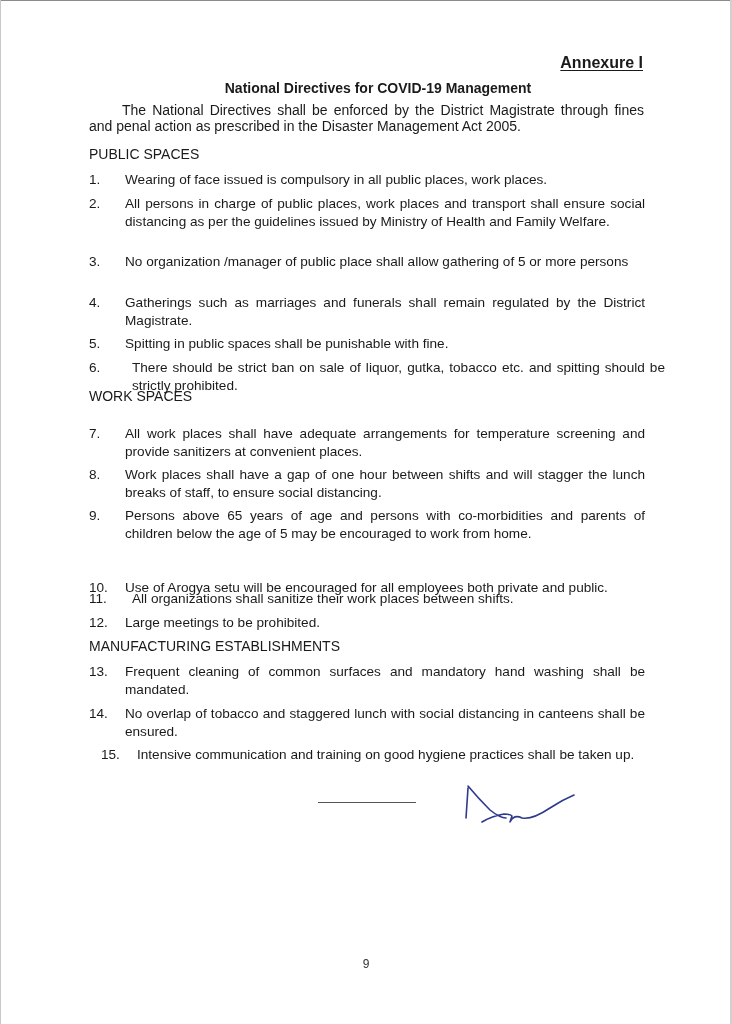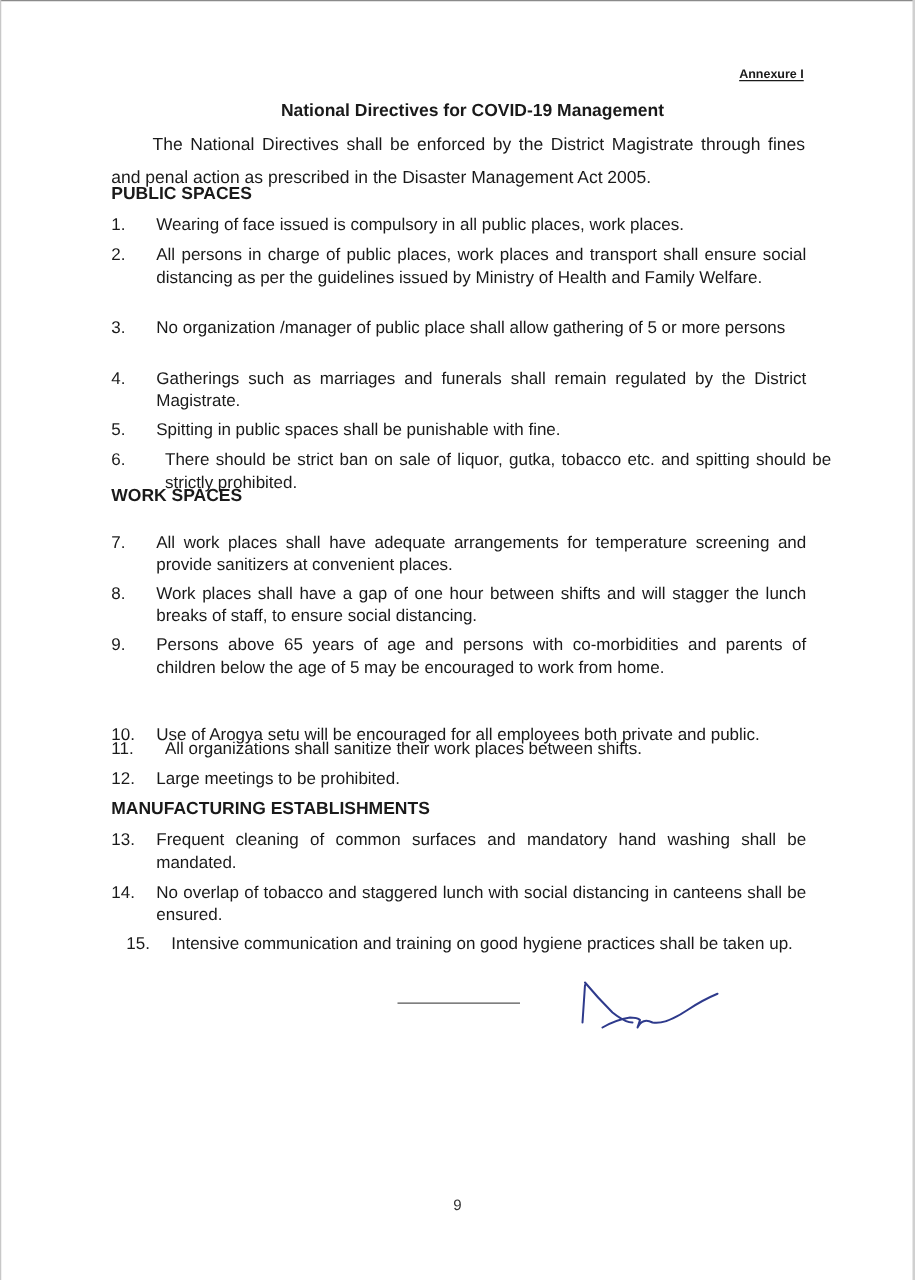--- a/index.html
+++ b/index.html
@@ -22,49 +22,49 @@
       position: absolute; left: 0; top: 0; width: 1px; height: 1024px; background: #c8c8c8;
     }
     .page-edge-right {
       position: absolute; right: 0; top: 0; width: 2px; height: 1024px; background: #d0d0d0;
     }
     .annexure {
       position: absolute;
       top: 54px;
       right: 89px;
       font-weight: bold;
-      font-size: 10px;
+      font-size: 16px;
       text-decoration: underline;
       text-underline-offset: 2px;
     }
     .title {
       position: absolute;
       top: 80px;
       left: 0;
       width: 732px;
       text-align: center;
       font-weight: bold;
       font-size: 14px;
       padding-left: 24px;
       box-sizing: border-box;
     }
     .intro {
       position: absolute;
       top: 102px;
       left: 89px;
       width: 555px;
       font-size: 14px;
-      line-height: 26px;
+      line-height: 16px;
       text-align: justify;
       text-indent: 33px;
     }
     .section-head {
       position: absolute;
       left: 89px;
-      font-weight: bold;
+      font-weight: normal;
       font-size: 14px;
     }
     .item {
       position: absolute;
       left: 89px;
       width: 556px;
       font-size: 13.6px;
       line-height: 17.5px;
     }
     .item .num {

